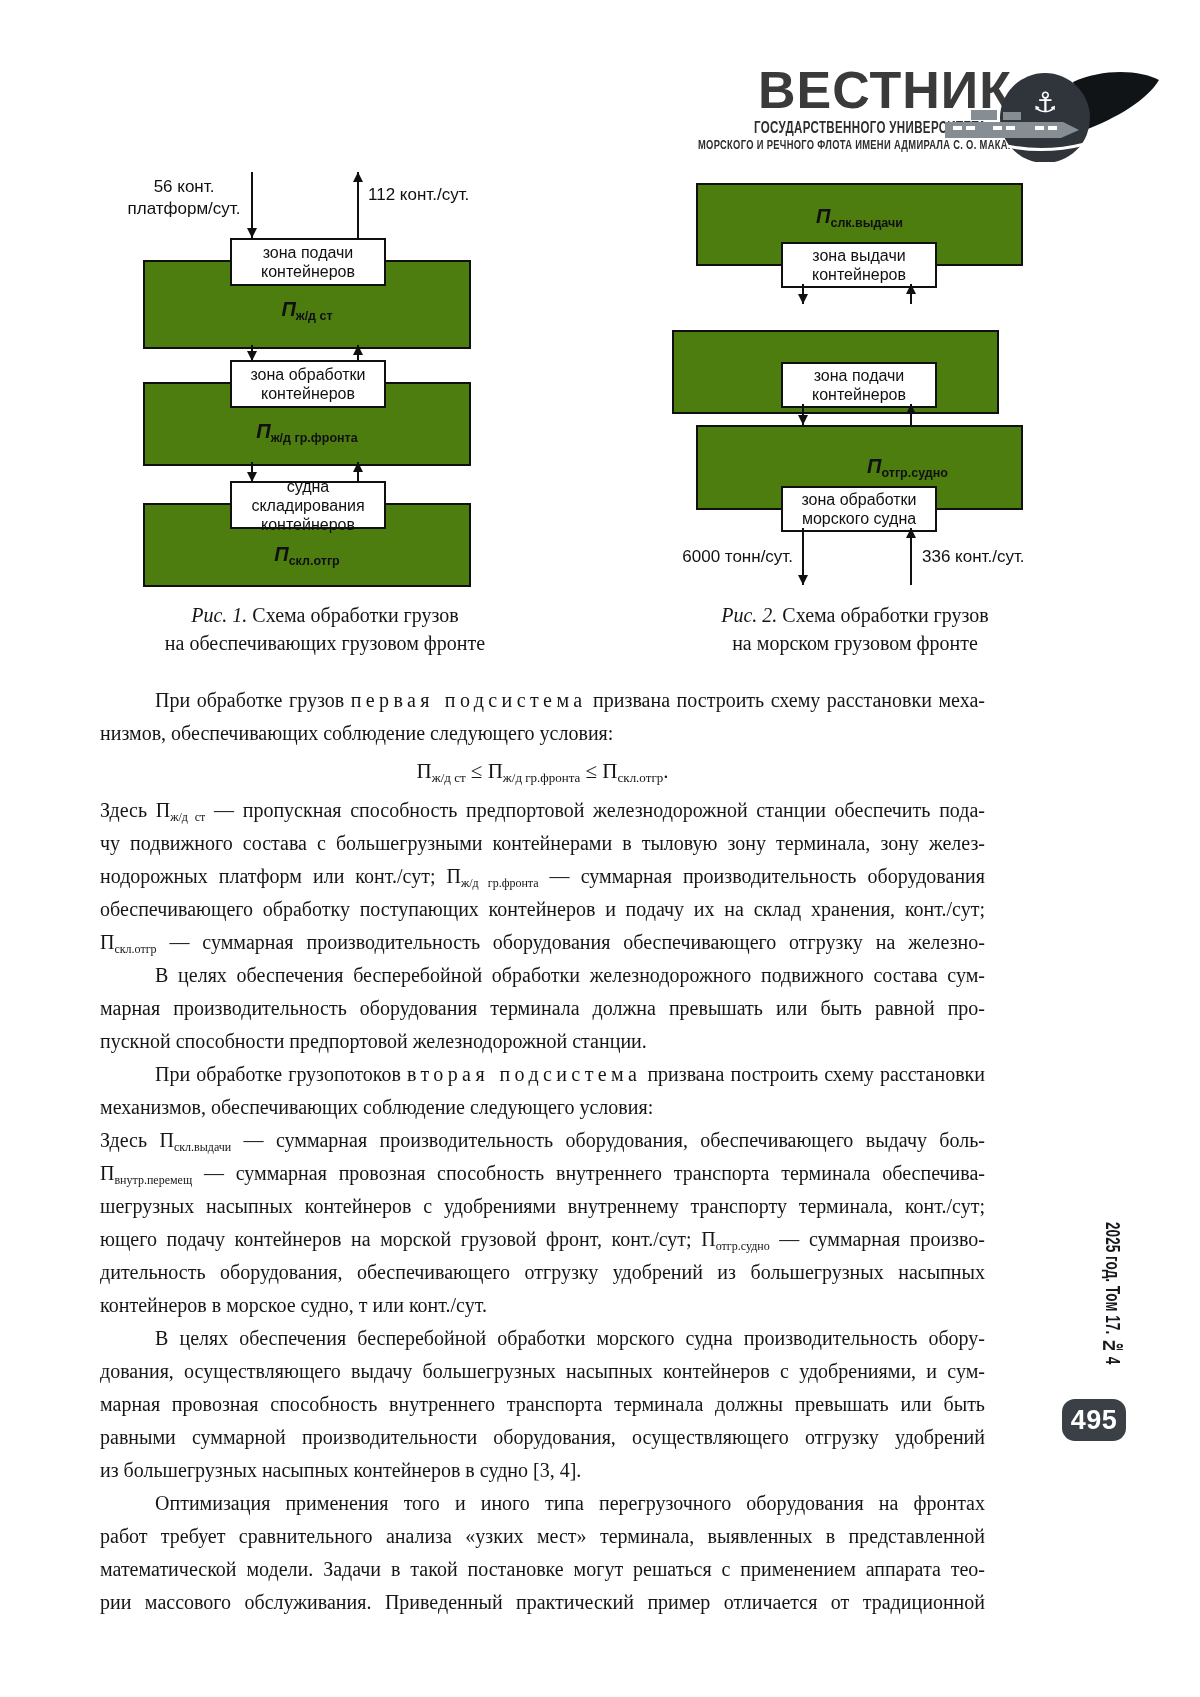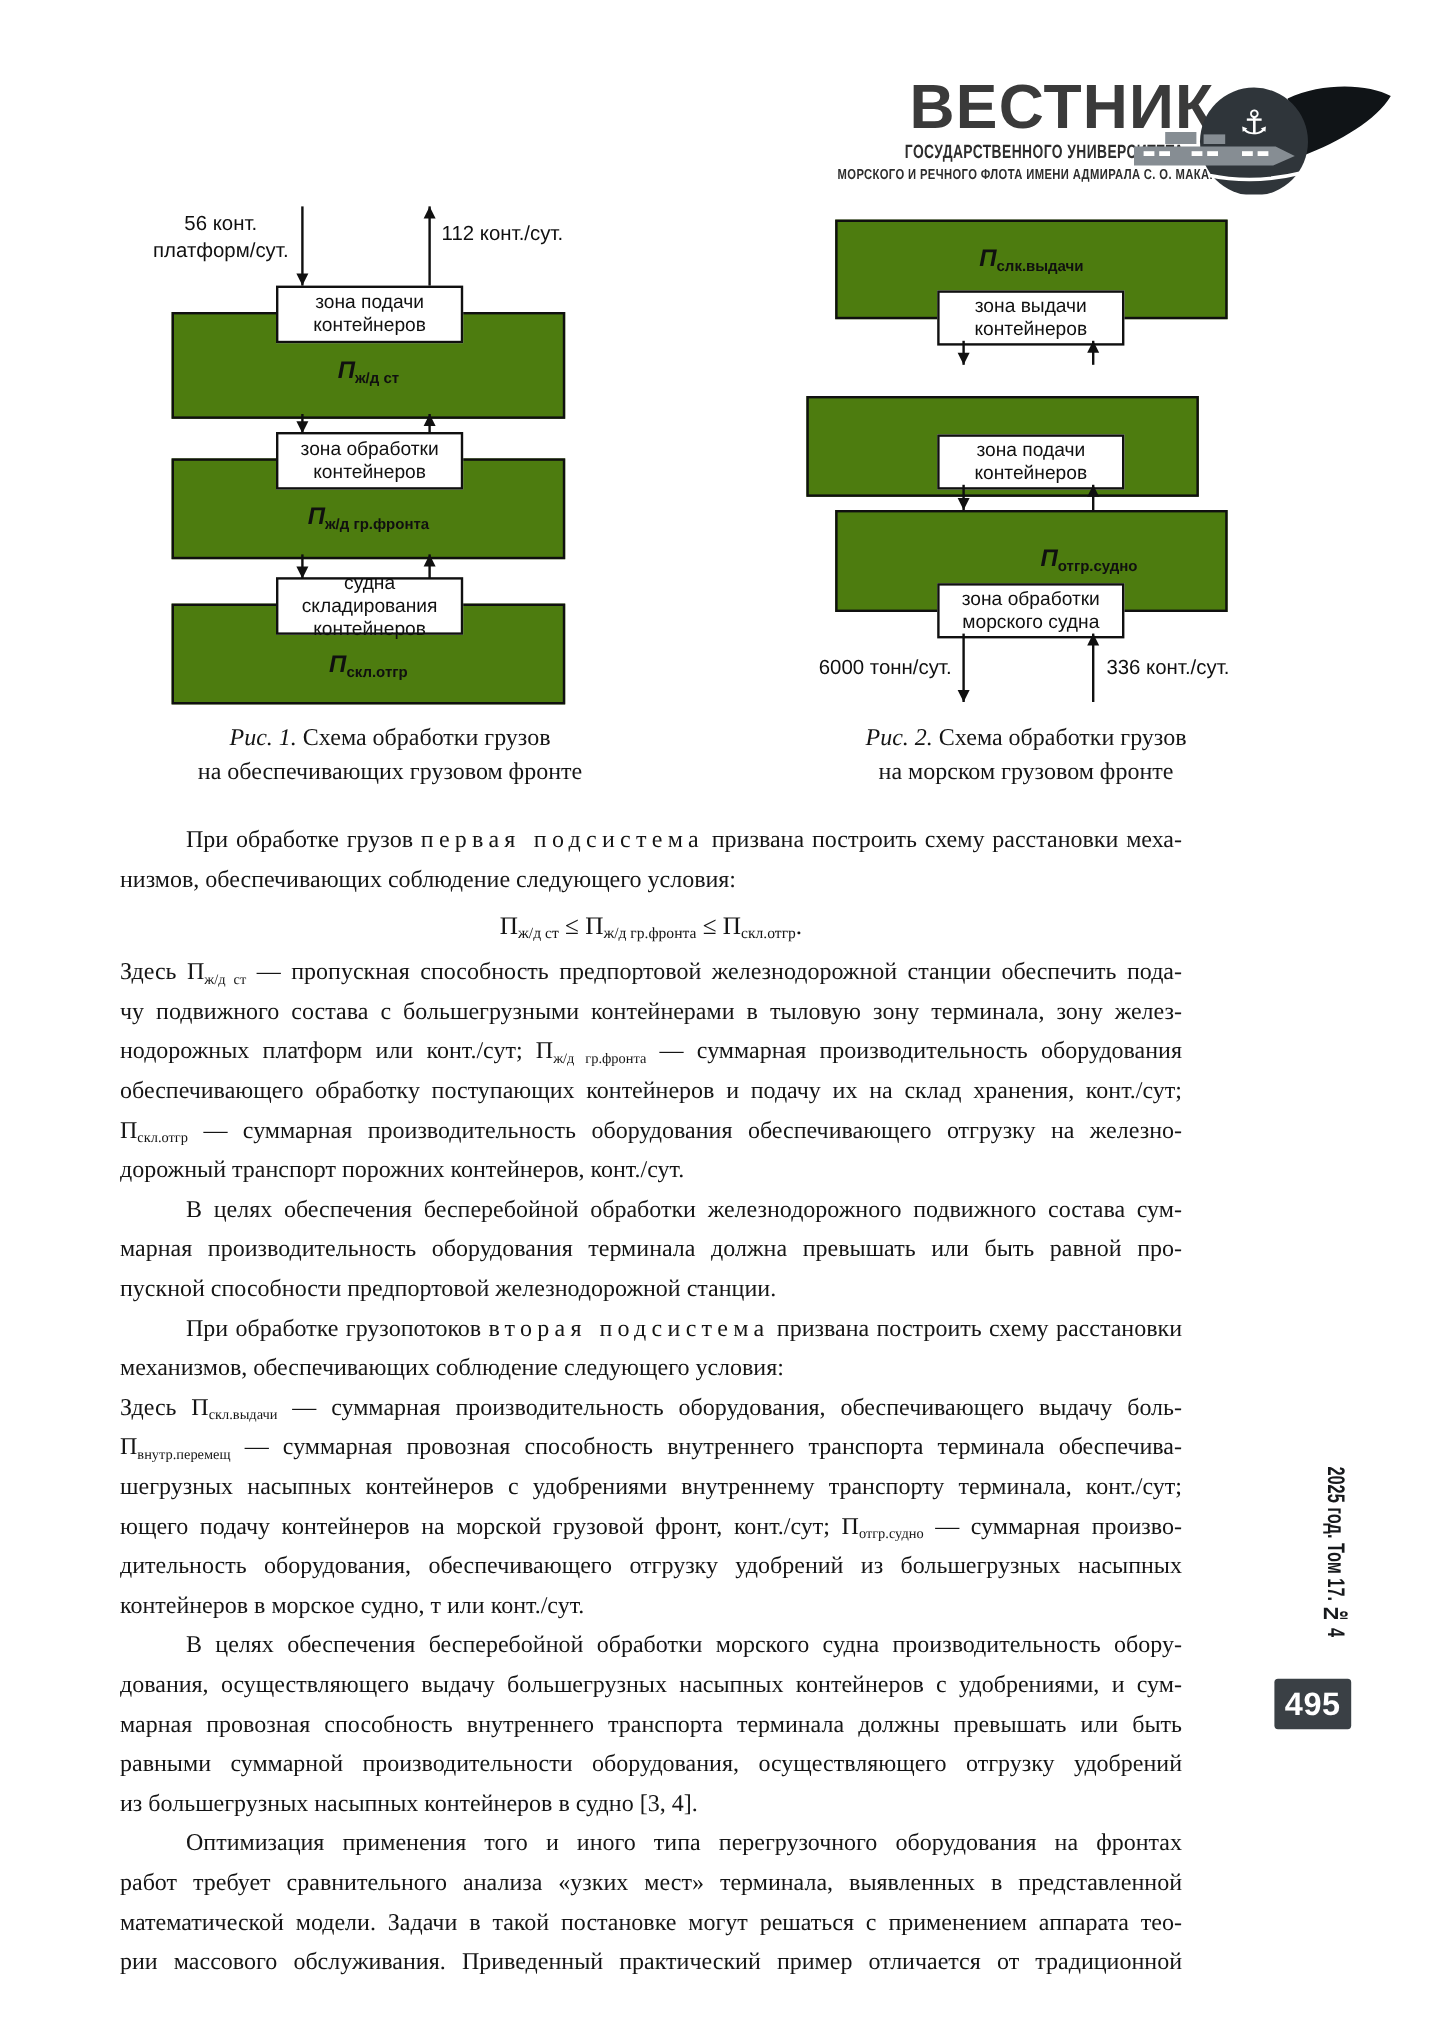--- a/index.html
+++ b/index.html
@@ -49,21 +49,21 @@
   .line sub, .formula sub{font-size:12px;line-height:0;vertical-align:-0.3em;letter-spacing:0;}
   .ls{letter-spacing:0.22em;}
   .formula{height:44px;line-height:42px;text-align:center;text-align-last:center;font-size:21px;}
   .formula sub{font-size:13px;}
 
   
   .vol-label{position:absolute;left:1101px;top:1222px;writing-mode:vertical-rl;
              font-family:"Liberation Sans",sans-serif;font-weight:bold;font-size:20px;
              color:#17191c;white-space:nowrap;transform:scaleY(0.68);transform-origin:top center;}
   .page-badge{position:absolute;left:1062px;top:1399px;width:64px;height:42px;background:#3a4045;
-              border-radius:3px;color:#ffffff;font-family:"Liberation Sans",sans-serif;
+              border-radius:13px;color:#ffffff;font-family:"Liberation Sans",sans-serif;
               font-weight:bold;font-size:27px;line-height:42px;text-align:center;letter-spacing:.5px;}
 </style>
 </head>
 <body>
 
 <div class="page">
 
   <header class="logo">
     <div class="logo-title">ВЕСТНИК</div>
     <div class="logo-sub1">ГОСУДАРСТВЕННОГО УНИВЕРСИТЕТА</div>
@@ -199,21 +199,20 @@
         <div class="line">При обработке грузов <span class="ls">первая  подсистема</span> призвана построить схему расстановки меха-</div>
         <div class="line last">низмов, обеспечивающих соблюдение следующего условия:</div>
       </div>
       <div class="formula">П<sub>ж/д ст</sub> ≤ П<sub>ж/д гр.фронта</sub> ≤ П<sub>скл.отгр</sub>.</div>
       <div class="para">
         <div class="line">Здесь П<sub>ж/д ст</sub> — пропускная способность предпортовой железнодорожной станции обеспечить пода-</div>
         <div class="line">чу подвижного состава с большегрузными контейнерами в тыловую зону терминала, зону желез-</div>
         <div class="line">нодорожных платформ или конт./сут; П<sub>ж/д гр.фронта</sub> — суммарная производительность оборудования</div>
         <div class="line">обеспечивающего обработку поступающих контейнеров и подачу их на склад хранения, конт./сут;</div>
         <div class="line">П<sub>скл.отгр</sub> — суммарная производительность оборудования обеспечивающего отгрузку на железно-</div>
-        <div class="line last">дорожный транспорт порожних контейнеров, конт./сут.</div>
       </div>
       <div class="para indent">
         <div class="line">В целях обеспечения бесперебойной обработки железнодорожного подвижного состава сум-</div>
         <div class="line">марная производительность оборудования терминала должна превышать или быть равной про-</div>
         <div class="line last">пускной способности предпортовой железнодорожной станции.</div>
       </div>
       <div class="para indent">
         <div class="line">При обработке грузопотоков <span class="ls">вторая  подсистема</span> призвана построить схему расстановки</div>
         <div class="line last">механизмов, обеспечивающих соблюдение следующего условия:</div>
       </div>

